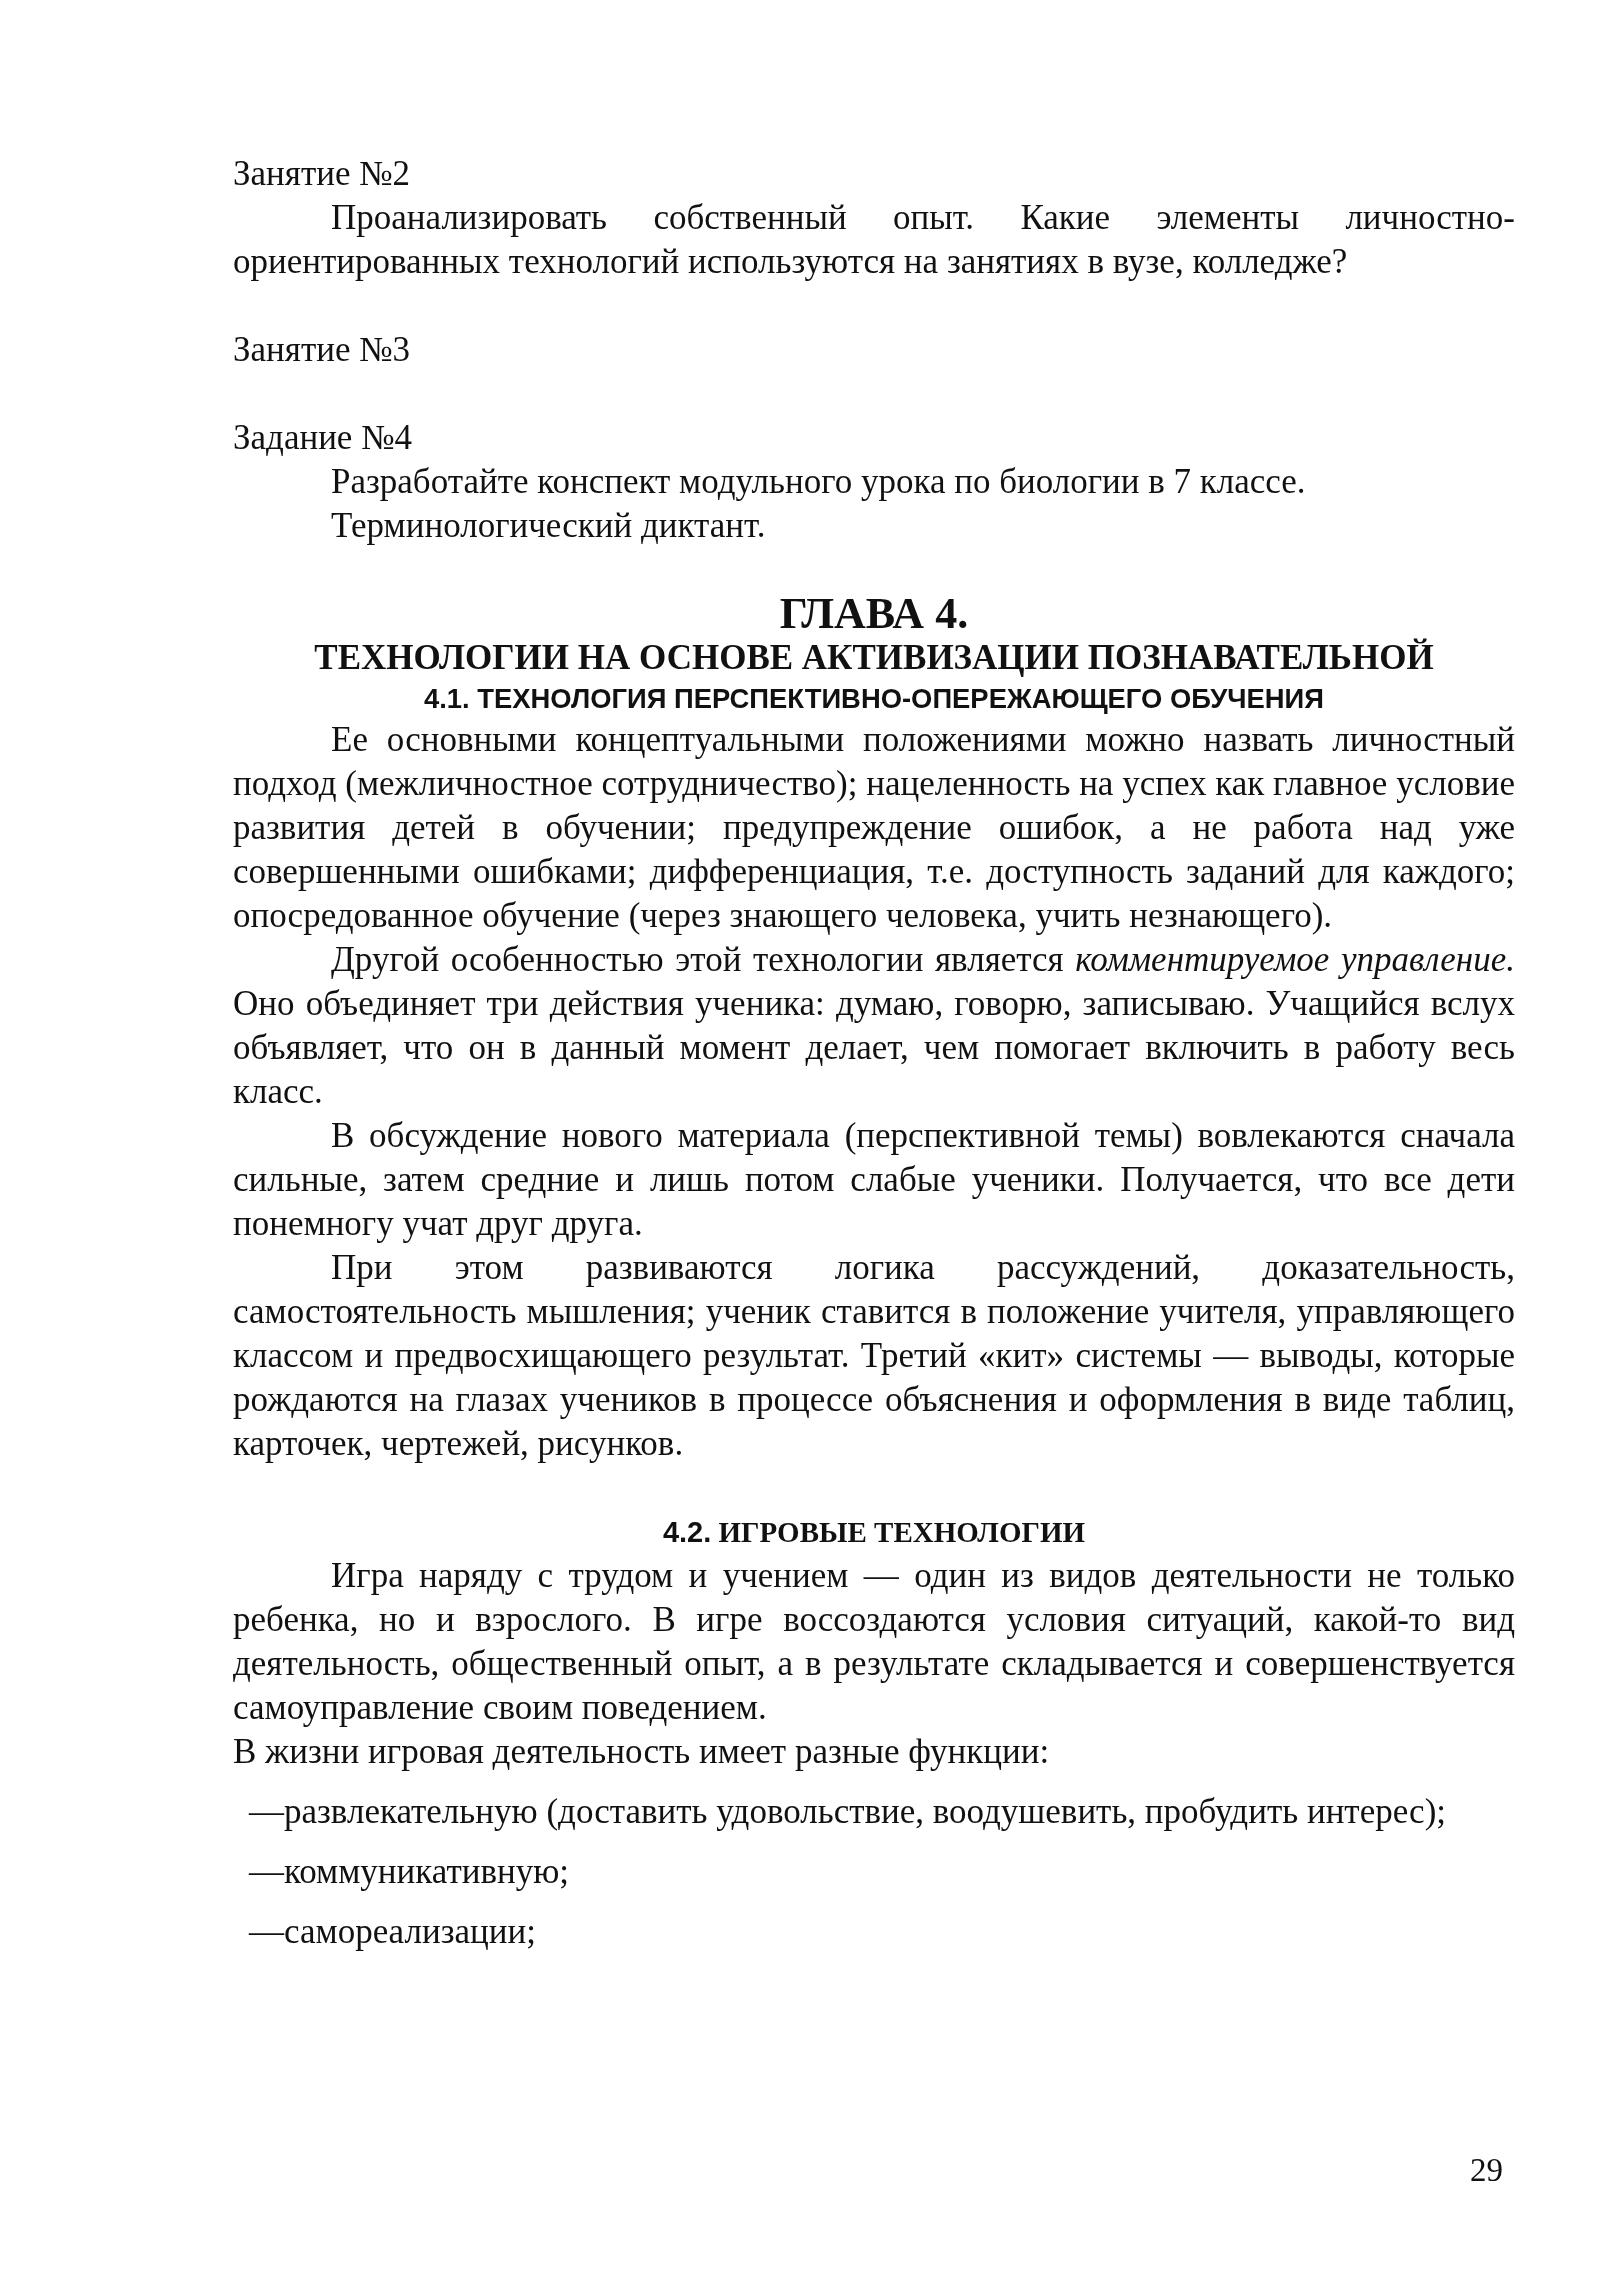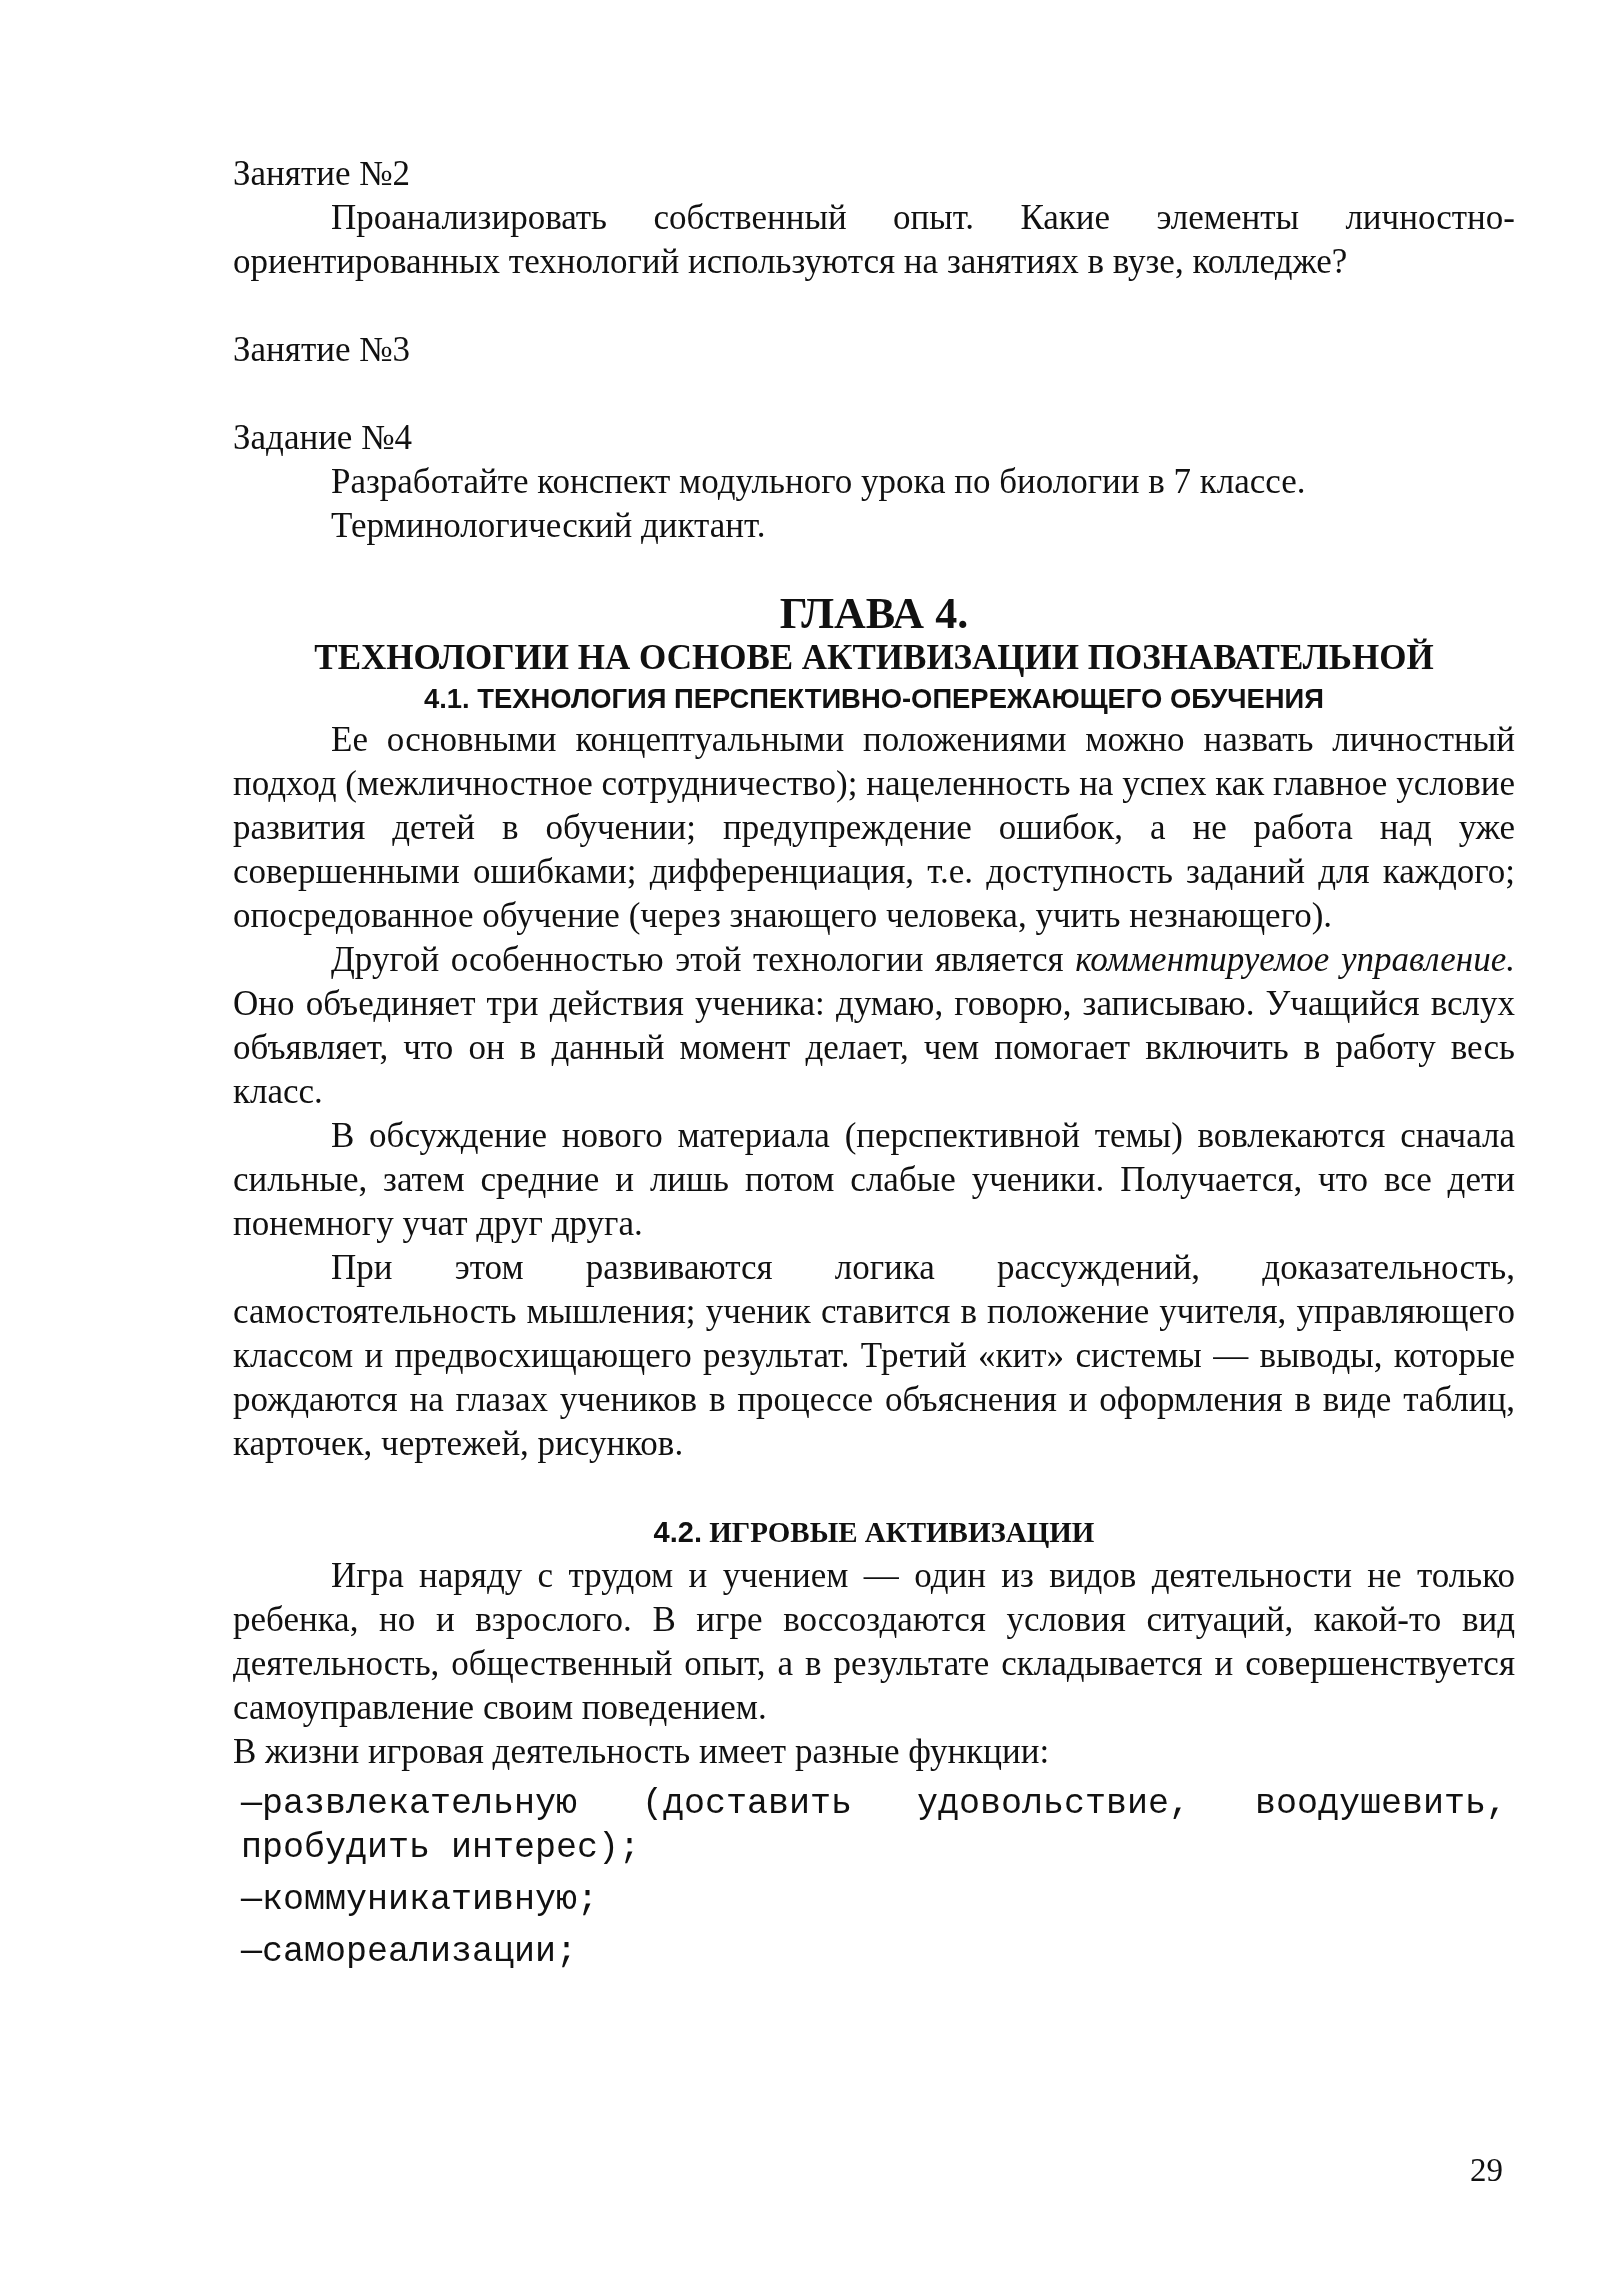--- a/index.html
+++ b/index.html
@@ -71,23 +71,22 @@
   .para {
     margin: 0;
     text-indent: 98px;
     text-align: justify;
   }
   .plain {
     margin: 0;
     text-align: justify;
   }
   .list-item {
-    margin: 8px;
+    margin: 16px;
     text-align: justify;
-    font-family: Liberation Mono, monospace;
   }
   em { font-style: italic; }
   .page-number {
     position: absolute;
     left: 1470px;
     top: 2152px;
     font-size: 33px;
     font-family: "Liberation Serif", serif;
   }
 </style>
@@ -111,21 +110,21 @@
   <h1 class="chapter" style="font-size:44px;">ГЛАВА 4.</h1>
   <h1 class="chapter-title">ТЕХНОЛОГИИ НА ОСНОВЕ АКТИВИЗАЦИИ ПОЗНАВАТЕЛЬНОЙ</h1>
 
   <h2 class="section-title-sans">4.1. ТЕХНОЛОГИЯ ПЕРСПЕКТИВНО-ОПЕРЕЖАЮЩЕГО ОБУЧЕНИЯ</h2>
   <p class="para">Ее основными концептуальными положениями можно назвать личностный подход (межличностное сотрудничество); нацеленность на успех как главное условие развития детей в обучении; предупреждение ошибок, а не работа над уже совершенными ошибками; дифференциация, т.е. доступность заданий для каждого; опосредованное обучение (через знающего человека, учить незнающего).</p>
   <p class="para"><span>Другой особенностью этой технологии является </span><em>комментируемое управление.</em><span> Оно объединяет три действия ученика: думаю, говорю, записываю. Учащийся вслух объявляет, что он в данный момент делает, чем помогает включить в работу весь класс.</span></p>
   <p class="para">В обсуждение нового материала (перспективной темы) вовлекаются сначала сильные, затем средние и лишь потом слабые ученики. Получается, что все дети понемногу учат друг друга.</p>
   <p class="para">При этом развиваются логика рассуждений, доказательность, самостоятельность мышления; ученик ставится в положение учителя, управляющего классом и предвосхищающего результат. Третий «кит» системы — выводы, которые рождаются на глазах учеников в процессе объяснения и оформления в виде таблиц, карточек, чертежей, рисунков.</p>
   <div class="gap-large"></div>
 
-  <h2 class="section-title"><span class="num">4.2.</span><span> ИГРОВЫЕ АКТИВИЗАЦИИ</span></h2>
+  <h2 class="section-title"><span class="num">4.2.</span><span> ИГРОВЫЕ ТЕХНОЛОГИИ</span></h2>
   <p class="para">Игра наряду с трудом и учением — один из видов деятельности не только ребенка, но и взрослого. В игре воссоздаются условия ситуаций, какой-то вид деятельность, общественный опыт, а в результате складывается и совершенствуется самоуправление своим поведением.</p>
   <p class="plain">В жизни игровая деятельность имеет разные функции:</p>
   <p class="list-item">—развлекательную (доставить удовольствие, воодушевить, пробудить интерес);</p>
   <p class="list-item">—коммуникативную;</p>
   <p class="list-item">—самореализации;</p>
 </div>
 
 <div class="page-number">29</div>
 
 

